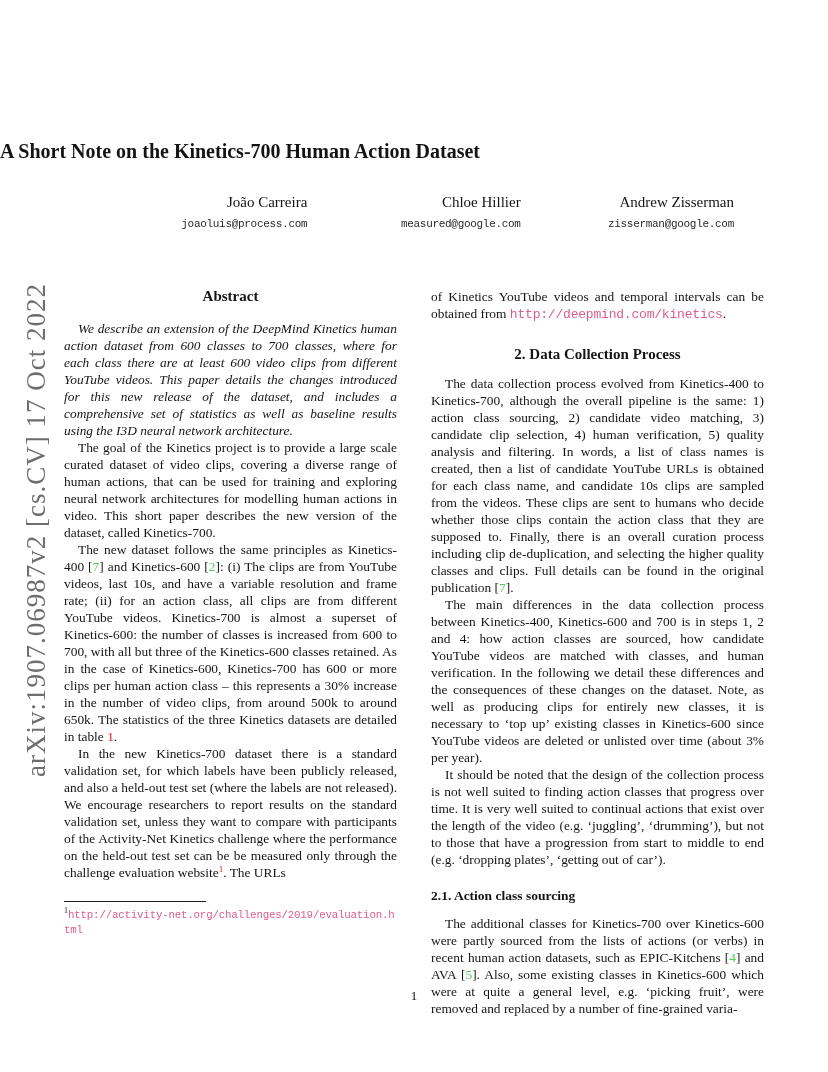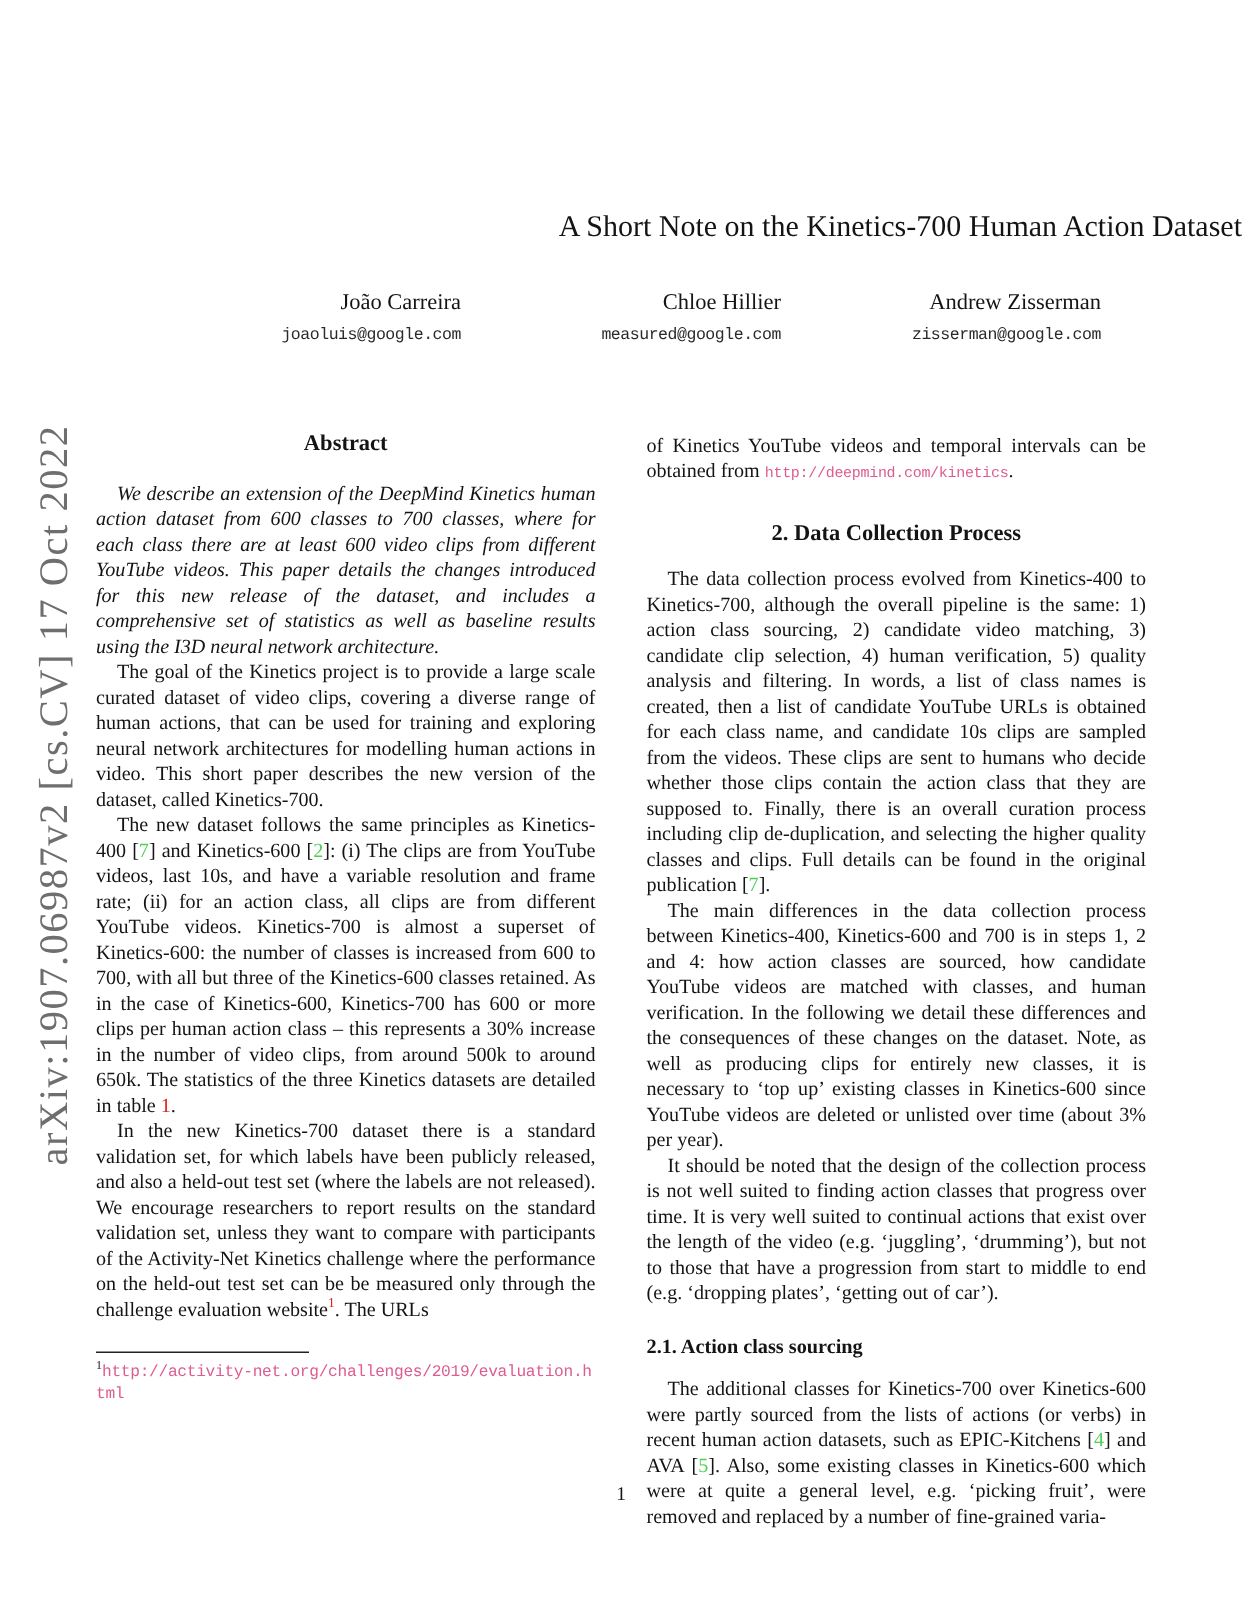--- a/index.html
+++ b/index.html
@@ -7,22 +7,22 @@
     position:relative; width:828px; height:1072px; background:#fff;
     font-family:"Liberation Serif", serif; color:#141414; overflow:hidden;
   }
   .arxiv-stamp {
     position:absolute; top:530px; left:36px;
     transform:translate(-50%,-50%) rotate(-90deg);
     white-space:nowrap; font-size:27px; letter-spacing:1px;
     color:var(--stamp,#6e6e6e); font-family:"Liberation Serif", serif;
   }
   .title {
-    position:absolute; top:140px; left:0; width:100%; text-align:right;
-    font-size:20px; font-weight:normal; margin:0;
+    position:absolute; top:140px; left:0; width:100%; text-align:left;
+    font-size:20px; font-weight:bold; margin:0;
   }
   .authors {
     position:absolute; top:194px; left:94px; width:640px;
     display:flex;
   }
   .author { flex:1; text-align:right; }
   .author .name { font-size:15px; }
   .author .email {
     margin-top:7px; font-family:"Liberation Mono", monospace;
     font-size:11px; color:#2a2a2a; letter-spacing:-0.3px;
@@ -35,42 +35,42 @@
   .abs-head { text-align:center; font-weight:bold; font-size:15px; margin:0 0 15px 0; }
   .abstract { font-style:italic; margin:0; text-indent:14px; }
   .sec  { font-size:15px;   font-weight:bold; margin:23px 0 12px 0; text-align:center; }
   .subsec { font-size:13.5px; font-weight:bold; margin:19px 0 11px 0; text-align:left; }
   .para { margin:0; text-indent:14px; }
   .noindent { text-indent:0; }
   .cite { color:var(--cite,#44d04c); }
   .ref  { color:var(--ref,#e02020); }
   .sup  { color:var(--ref,#e02020); font-size:9px; vertical-align:super; line-height:0; }
   .fnmark { color:#222; font-size:8px; vertical-align:super; line-height:0; }
-  .url  { color:var(--url,#dd5c8f); font-family:"Liberation Mono", monospace; font-size:10px; letter-spacing:-0.2px; }
+  .url  { color:var(--url,#dd5c8f); font-family:"Liberation Mono", monospace; font-size:13px; letter-spacing:-0.2px; }
   .footnote-rule { width:142px; border:none; border-top:1.2px solid #222; margin:20px 0 5px 0; }
   .footnote { font-size:11px; line-height:14px; text-align:left; margin:0; word-break:break-all; }
   .footnote .url { font-size:10.8px; }
   .pageno {
     position:absolute; top:988px; left:64px; width:700px;
     text-align:center; font-size:13px;
   }
 </style>
 </head>
 <body>
 
 <div class="page">
 
   <div class="arxiv-stamp">arXiv:1907.06987v2  [cs.CV]  17 Oct 2022</div>
 
   <h1 class="title">A Short Note on the Kinetics-700 Human Action Dataset</h1>
 
   <div class="authors">
     <div class="author">
       <div class="name">João Carreira</div>
-      <div class="email">joaoluis@google.com</div>
+      <div class="email">joaoluis@process.com</div>
     </div>
     <div class="author">
       <div class="name">Chloe Hillier</div>
       <div class="email">measured@google.com</div>
     </div>
     <div class="author">
       <div class="name">Andrew Zisserman</div>
       <div class="email">zisserman@google.com</div>
     </div>
   </div>

